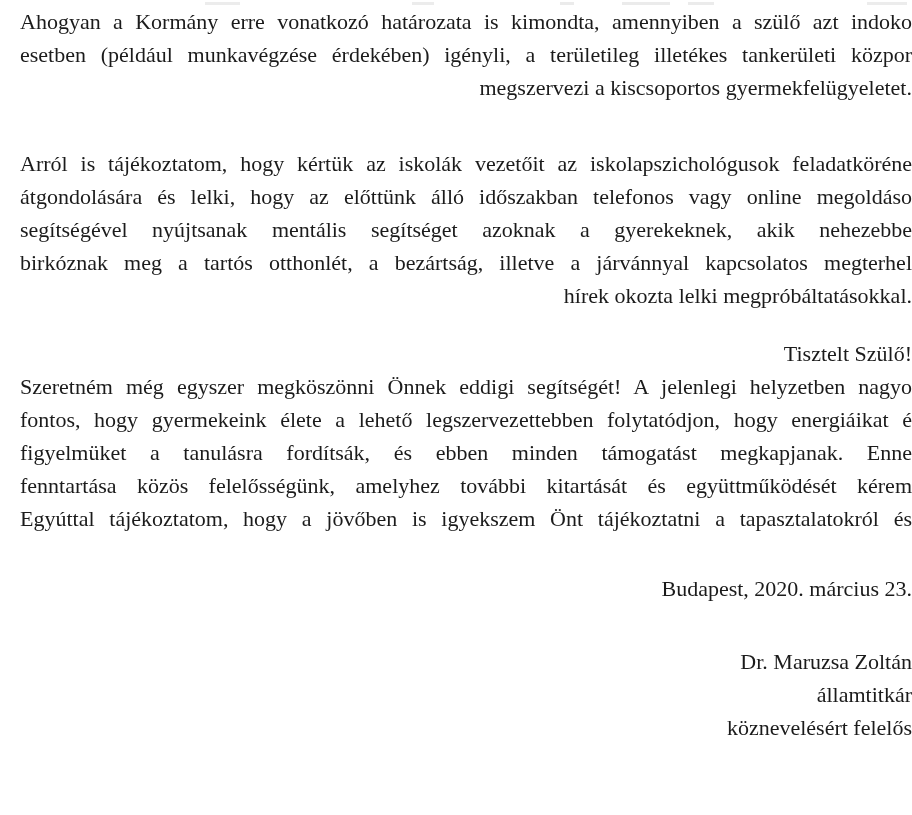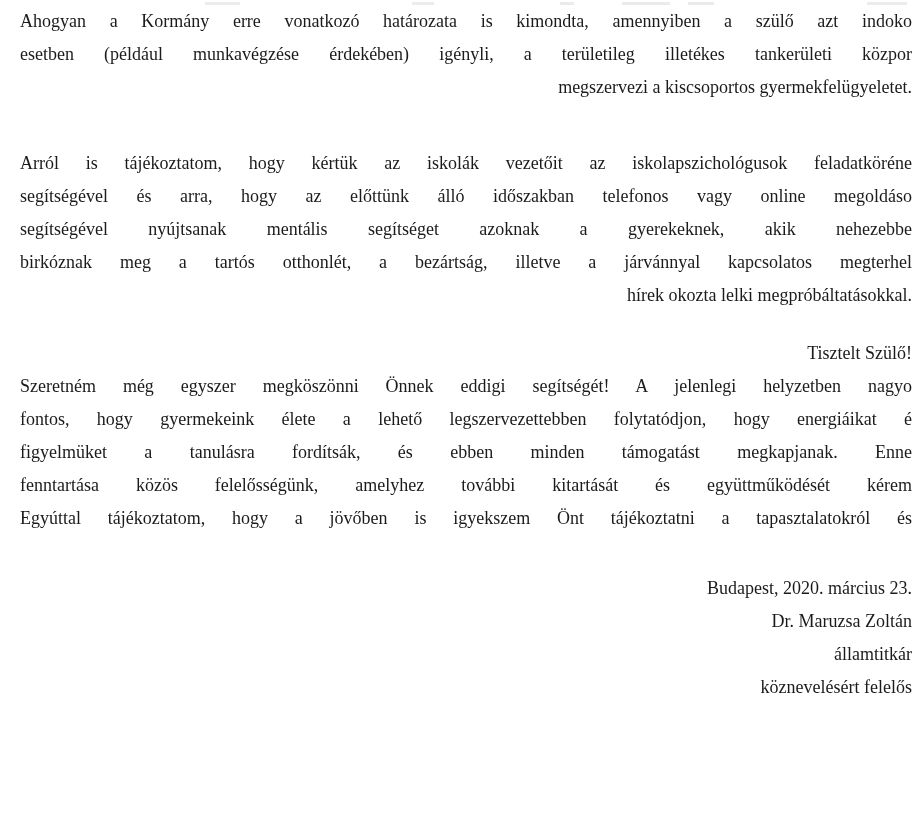--- a/index.html
+++ b/index.html
@@ -30,37 +30,37 @@
     top: 0;
     height: 3px;
     background: #dcdcdc;
     display: block;
   }
   .doc {
     position: absolute;
     top: 5px;
     left: 20px;
     width: 892px;
-    font-size: 18px;
+    font-size: 22px;
     line-height: 33px;
   }
   .para { margin: 0; }
   .para2 { margin-top: 43px; }
   .para3 { margin-top: 25px; }
   .ln {
     white-space: normal;
     text-align: right;
   }
   .j {
     text-align: justify;
     text-align-last: justify;
     -moz-text-align-last: justify;
   }
   .date-line { margin-top: 37px; }
-  .signature { }
+  .signature { margin-top: 40px; }
 </style>
 </head>
 <body>
 
 <div class="page">
 
   <div class="top-fragments">
     <span style="left:205px;width:35px"></span>
     <span style="left:412px;width:22px"></span>
     <span style="left:560px;width:14px"></span>
@@ -72,21 +72,21 @@
   <div class="doc">
 
     <div class="para">
       <div class="ln j">Ahogyan a Kormány erre vonatkozó határozata is kimondta, amennyiben a szülő azt indoko</div>
       <div class="ln j">esetben (például munkavégzése érdekében) igényli, a területileg illetékes tankerületi közpor</div>
       <div class="ln">megszervezi a kiscsoportos gyermekfelügyeletet.</div>
     </div>
 
     <div class="para para2">
       <div class="ln j">Arról is tájékoztatom, hogy kértük az iskolák vezetőit az iskolapszichológusok feladatköréne</div>
-      <div class="ln j">segítségével és arra, hogy az előttünk álló időszakban telefonos vagy online megoldáso</div>
+      <div class="ln j">átgondolására és lelki, hogy az előttünk álló időszakban telefonos vagy online megoldáso</div>
       <div class="ln j">segítségével nyújtsanak mentális segítséget azoknak a gyerekeknek, akik nehezebbe</div>
       <div class="ln j">birkóznak meg a tartós otthonlét, a bezártság, illetve a járvánnyal kapcsolatos megterhel</div>
       <div class="ln">hírek okozta lelki megpróbáltatásokkal.</div>
     </div>
 
     <div class="para para3">
       <div class="ln">Tisztelt Szülő!</div>
       <div class="ln j">Szeretném még egyszer megköszönni Önnek eddigi segítségét! A jelenlegi helyzetben nagyo</div>
       <div class="ln j">fontos, hogy gyermekeink élete a lehető legszervezettebben folytatódjon, hogy energiáikat é</div>
       <div class="ln j">figyelmüket a tanulásra fordítsák, és ebben minden támogatást megkapjanak. Enne</div>

